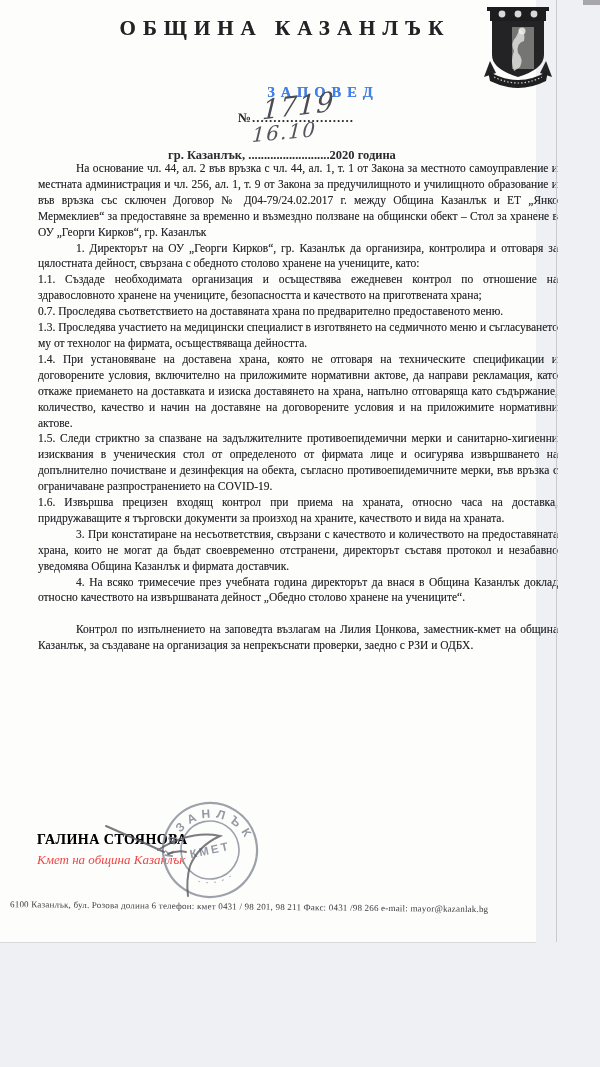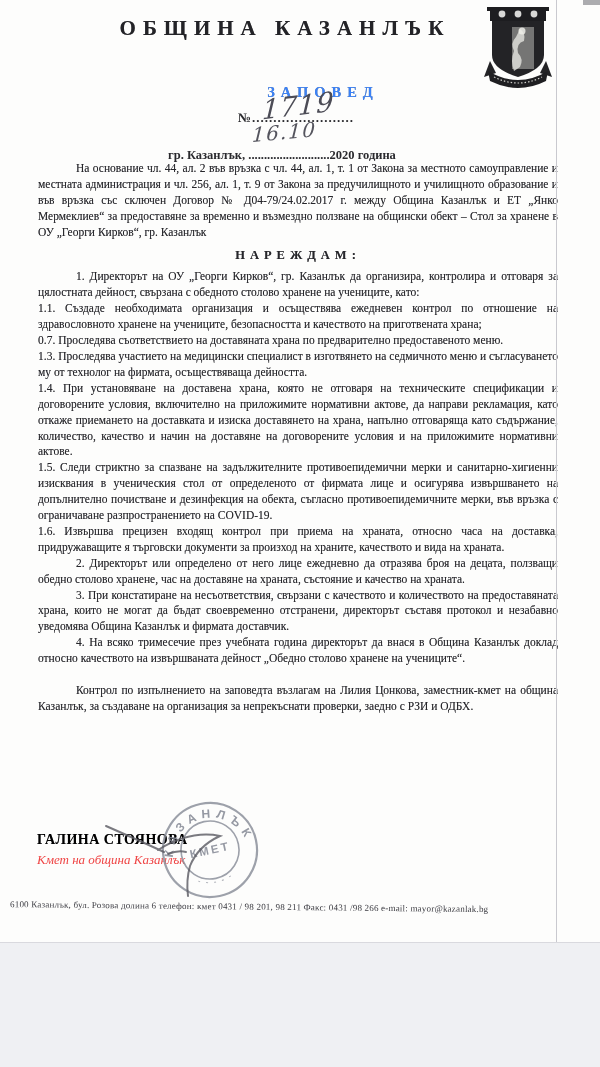--- a/index.html
+++ b/index.html
@@ -2,21 +2,21 @@
 <html><head>
 <meta charset="utf-8">
 <style>
   html,body{margin:0;padding:0;}
   body{
     width:600px;height:1067px;position:relative;overflow:hidden;
     background:#eff0f3;
     font-family:"Liberation Serif", serif;
   }
   .page{
-    position:absolute;left:0;top:0;width:600px;height:942px;
+    position:absolute;left:0;top:0;width:536px;height:942px;
     background:#fdfdfc;border-bottom:1px solid #d9d9de;
   }
   .scan-edge{position:absolute;left:556px;top:0;width:1px;height:942px;background:#c9c9cf;}
   .corner-smudge{position:absolute;left:583px;top:0;width:17px;height:5px;background:#6a6a6f;opacity:.55;}
   .doc-title{
     position:absolute;left:0;top:16px;width:570px;text-align:center;
     font-size:21px;font-weight:bold;letter-spacing:7px;color:#232327;
     text-shadow:0 0 .5px rgba(20,20,25,.5);
   }
   .coat{position:absolute;left:482px;top:3px;width:72px;height:90px;}
@@ -96,29 +96,27 @@
   <div class="order-heading">ЗАПОВЕД</div>
 
   <div class="number-line"><span>№</span><span>........................</span></div>
   <div class="hand-number">1719</div>
 
   <div class="place-line"><span>гр. Казанлък,</span> <span>..........................</span><span>2020 година</span></div>
   <div class="hand-date">16.10</div>
 
   <div class="body-text">
     <p class="indent">На основание чл. 44, ал. 2 във връзка с чл. 44, ал. 1, т. 1 от Закона за местното самоуправление и местната администрация и чл. 256, ал. 1, т. 9 от Закона за предучилищното и училищното образование и във връзка със сключен Договор № Д04-79/24.02.2017 г. между Община Казанлък и ЕТ „Янко Мермеклиев“ за предоставяне за временно и възмездно ползване на общински обект – Стол за хранене в ОУ „Георги Кирков“, гр. Казанлък</p>
-    <p class="command-heading">НАРЕЖДАМ:</p>
     <p class="indent">1. Директорът на ОУ „Георги Кирков“, гр. Казанлък да организира, контролира и отговаря за цялостната дейност, свързана с обедното столово хранене на учениците, като:</p>
     <p>1.1. Създаде необходимата организация и осъществява ежедневен контрол по отношение на здравословното хранене на учениците, безопасността и качеството на приготвената храна;</p>
     <p>0.7. Проследява съответствието на доставяната храна по предварително предоставеното меню.</p>
     <p>1.3. Проследява участието на медицински специалист в изготвянето на седмичното меню и съгласуването му от технолог на фирмата, осъществяваща дейността.</p>
     <p>1.4. При установяване на доставена храна, която не отговаря на техническите спецификации и договорените условия, включително на приложимите нормативни актове, да направи рекламация, като откаже приемането на доставката и изиска доставянето на храна, напълно отговаряща като съдържание, количество, качество и начин на доставяне на договорените условия и на приложимите нормативни актове.</p>
     <p>1.5. Следи стриктно за спазване на задължителните противоепидемични мерки и санитарно-хигиенни изисквания в ученическия стол от определеното от фирмата лице и осигурява извършването на допълнително почистване и дезинфекция на обекта, съгласно противоепидемичните мерки, във връзка с ограничаване разпространението на COVID-19.</p>
     <p>1.6. Извършва прецизен входящ контрол при приема на храната, относно часа на доставка, придружаващите я търговски документи за произход на храните, качеството и вида на храната.</p>
-    <p class="indent">2. Директорът или определено от него лице ежедневно да отразява броя на децата, ползващи обедно столово хранене, час на доставяне на храната, състояние и качество на храната.</p>
     <p class="indent">3. При констатиране на несъответствия, свързани с качеството и количеството на предоставяната храна, които не могат да бъдат своевременно отстранени, директорът съставя протокол и незабавно уведомява Община Казанлък и фирмата доставчик.</p>
     <p class="indent">4. На всяко тримесечие през учебната година директорът да внася в Община Казанлък доклад относно качеството на извършваната дейност „Обедно столово хранене на учениците“.</p>
     <p class="indent control">Контрол по изпълнението на заповедта възлагам на Лилия Цонкова, заместник-кмет на община Казанлък, за създаване на организация за непрекъснати проверки, заедно с РЗИ и ОДБХ.</p>
   </div>
 
   <div class="sig-name">ГАЛИНА СТОЯНОВА</div>
   <div class="sig-title">Кмет на община Казанлък</div>
 
   <svg class="stamp" viewBox="0 0 104 104">
     <g transform="rotate(-12 52 52)" fill="none" stroke="#8d919c">

